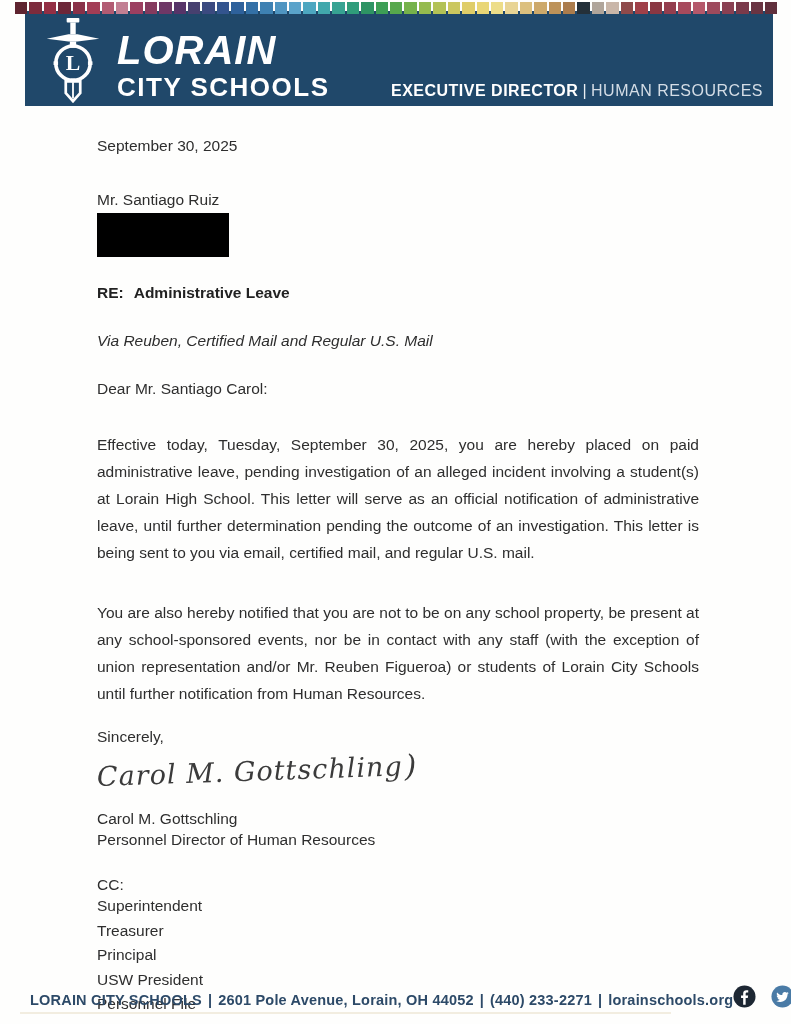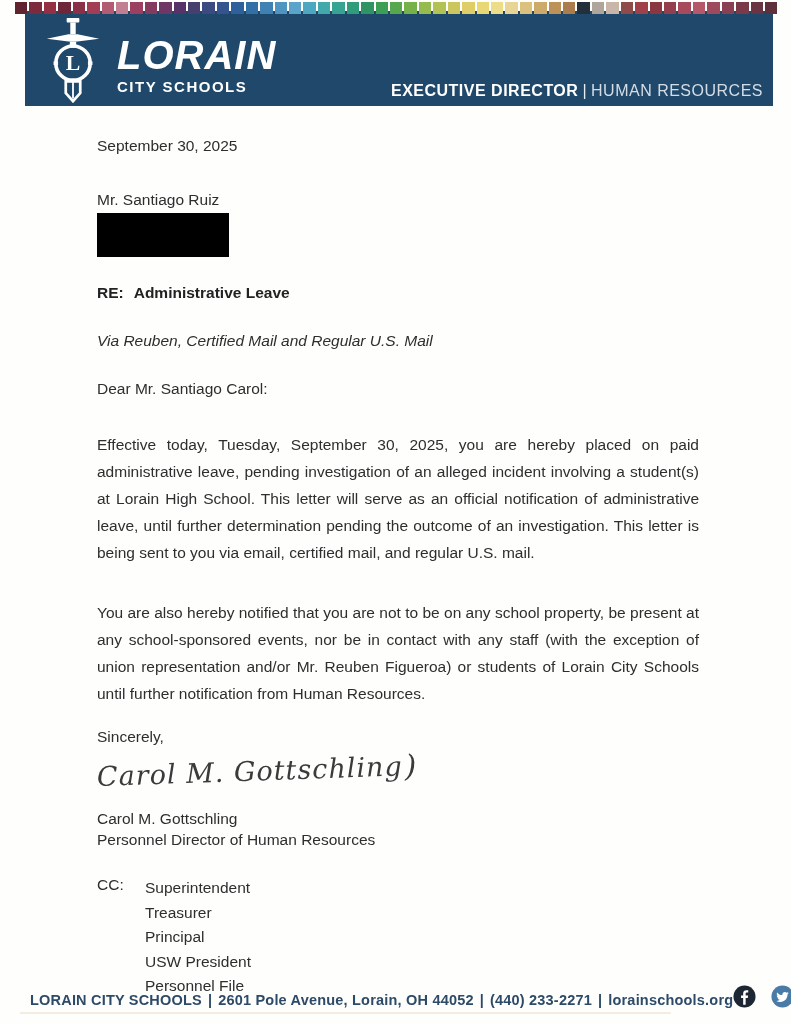--- a/index.html
+++ b/index.html
@@ -36,21 +36,21 @@
     align-items: center;
     padding: 6px 8px 4px 14px;
   }
   .logo-group { display: flex; align-items: center; gap: 10px; }
   .logo-mark { width: 68px; height: 86px; flex: none; }
   .logo-text { color: #ffffff; line-height: 1; margin-top: 10px; }
   .logo-line1 {
     font-size: 40px; font-weight: 700; letter-spacing: 1px; font-style: italic;
   }
   .logo-line2 {
-    font-size: 15px; font-weight: 700; letter-spacing: 1.5px; margin-top: 4px;
+    font-size: 26px; font-weight: 700; letter-spacing: 1.5px; margin-top: 4px;
   }
   .banner-right {
     margin-left: auto;
     align-self: flex-end;
     text-align: left;
     padding-bottom: 2px;
     padding-right: 2px;
   }
   .banner-name {
     color: #ffffff; font-size: 29px; font-weight: 700; letter-spacing: 0.5px;
@@ -95,21 +95,21 @@
     font-size: 27px;
     color: #3b3b3b;
     transform: rotate(-2deg);
     transform-origin: left center;
     letter-spacing: 1px;
     white-space: nowrap;
   }
   .signature .flourish { font-size: 30px; margin-left: 2px; }
   .sender-name { margin-top: 6px; line-height: 21px; }
   .sender-title { line-height: 21px; }
-  .cc-block { margin-top: 26px; display: flex; }
+  .cc-block { margin-top: 26px; display: flex; flex-direction: column; }
   .cc-label { width: 48px; flex: none; }
   .cc-items div { line-height: 24.5px; }
 
   
   .footer {
     position: absolute;
     left: 30px; right: 16px; top: 957px;
     display: flex;
     align-items: flex-end;
     margin-top: 28px;

